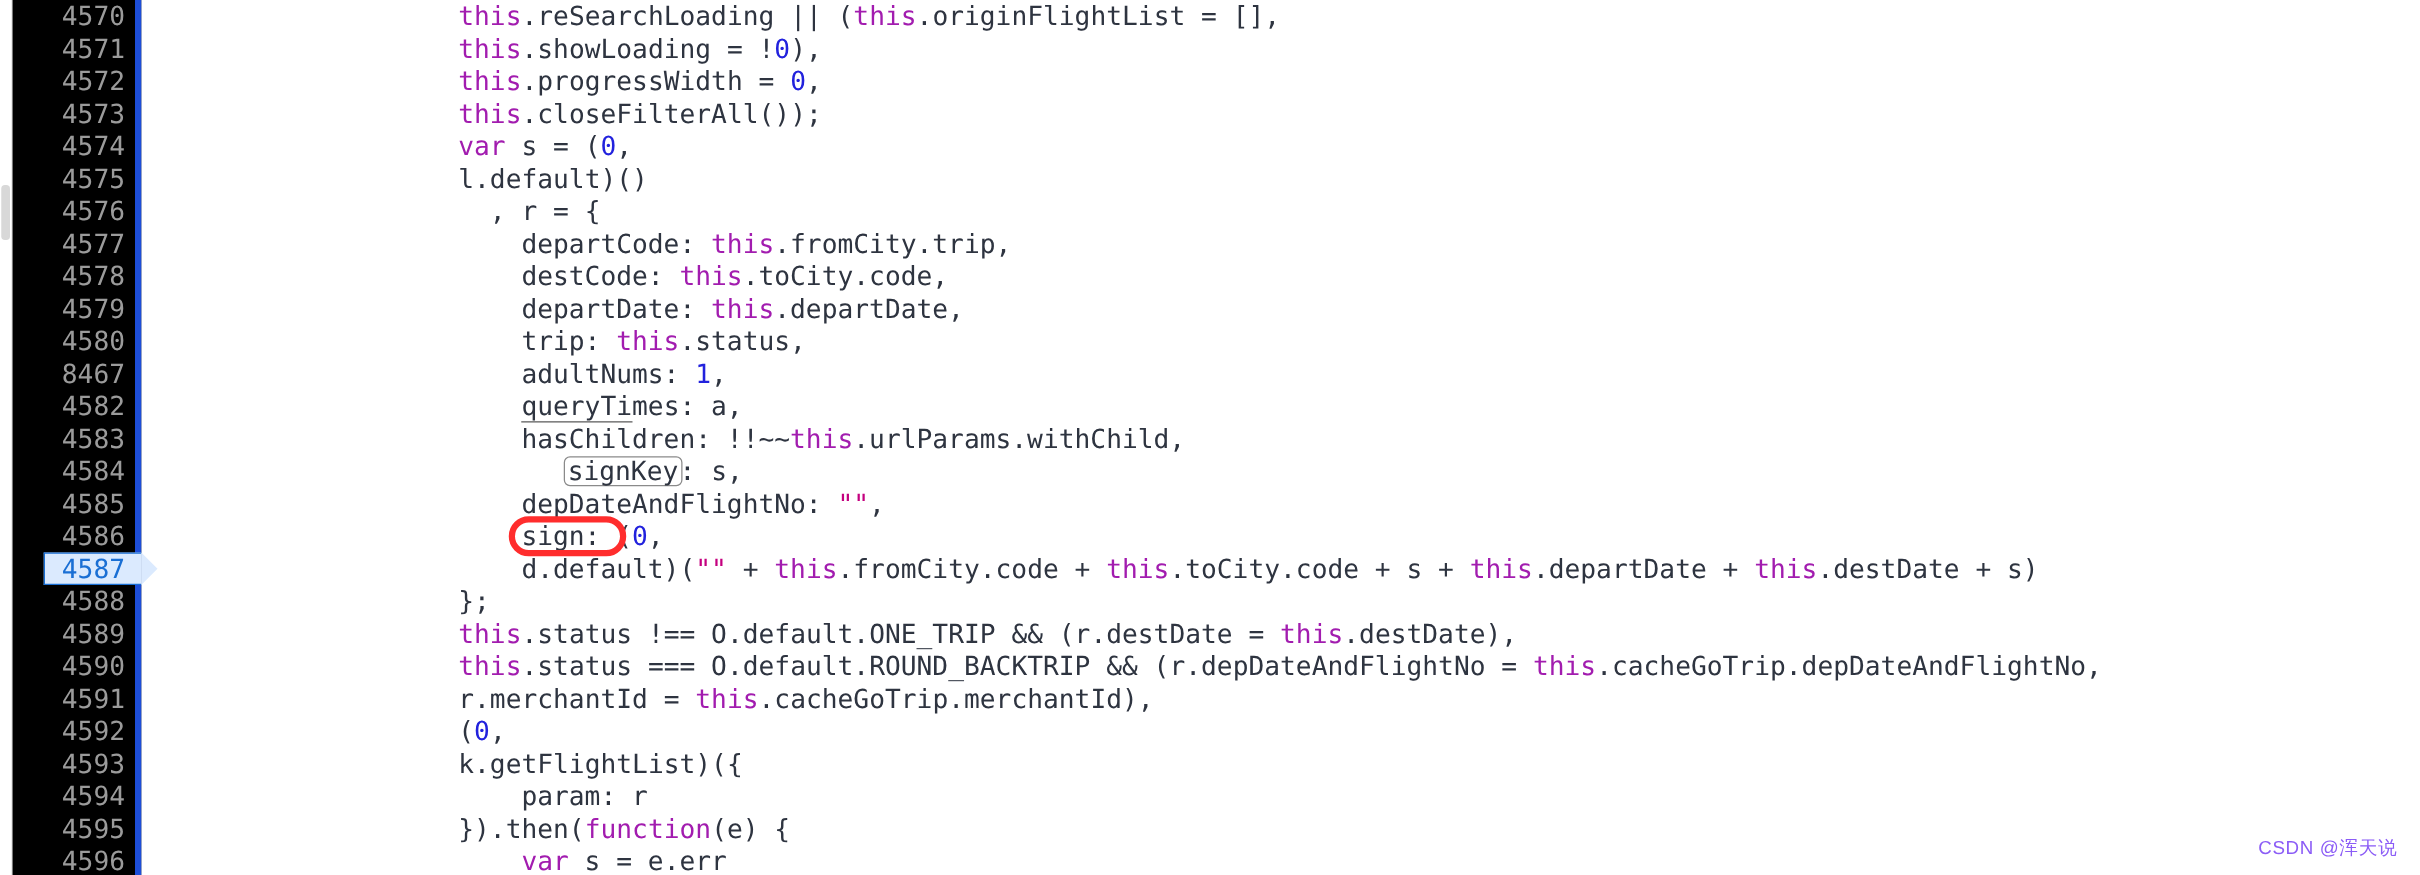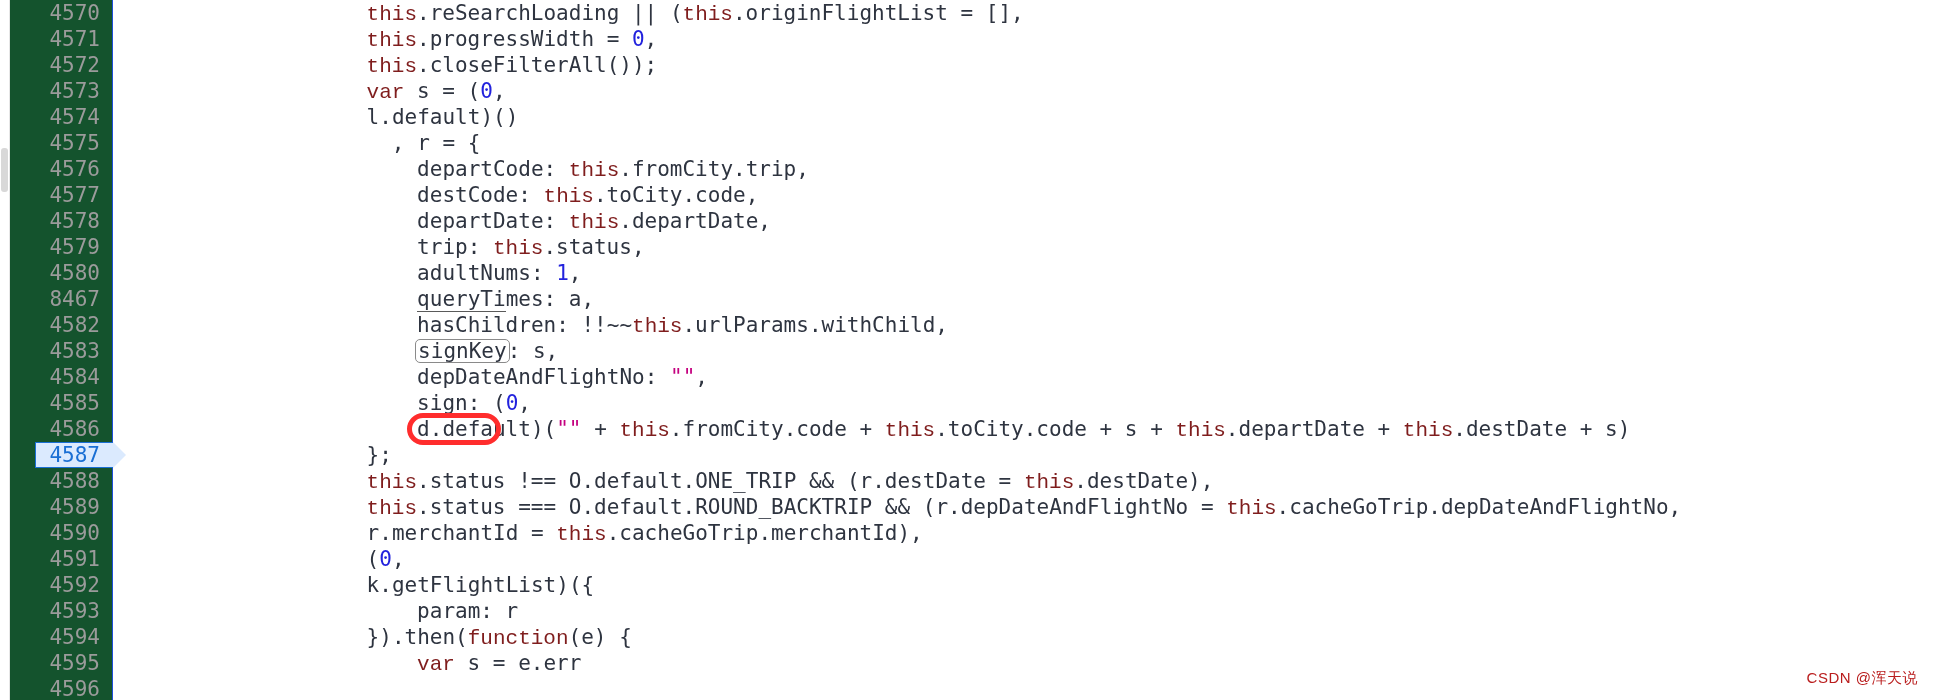--- a/index.html
+++ b/index.html
@@ -37,22 +37,22 @@
     background: #d8d8d8;
     border-radius: 3px;
   }
 
   
   .gutter {
     position: absolute;
     left: 10px; top: 0;
     width: 103px;
     height: 700px;
-    background: #14532d;
-    border-right: 1px solid #1d4ed8;
+    background: #000000;
+    border-right: 5px solid #1d4ed8;
   }
   .gutter-rows {
     position: absolute;
     left: 0; top: 0;
     width: 103px;
   }
   .ln {
     height: 26px;
     line-height: 26px;
     font-size: 21px;
@@ -100,21 +100,21 @@
     height: 26px;
     line-height: 26px;
     font-size: 21px;
     white-space: pre;
     color: #2e3440;
     padding-left: 0px;
   }
   .row.active-row { background: transparent; }
 
   
-  .t-kw   { color: #7f1d1d; font-family: Liberation Mono, monospace; }   
+  .t-kw   { color: #a21caf; }   
   .t-num  { color: #2222dd; }   
   .t-str  { color: #c4007f; }   
   .t-plain{ color: #2e3440; }
 
   
   .box-gray {
     display: inline-block;
     border: 1.5px solid #8a8a8a;
     border-radius: 5px;
     padding: 0px 2px;
@@ -134,21 +134,21 @@
     pointer-events: none;
   }
 
   
   .watermark {
     position: absolute;
     right: 18px;
     bottom: 12px;
     font-family: "Liberation Sans", sans-serif;
     font-size: 15px;
-    color: #b91c1c;
+    color: #8b5cf6;
     letter-spacing: 0.5px;
     white-space: nowrap;
   }
 </style>
 </head>
 <body>
 
 <div id="editor">
 
   <div class="far-strip">
@@ -183,33 +183,34 @@
         <div class="ln">4593</div>
         <div class="ln">4594</div>
         <div class="ln">4595</div>
         <div class="ln">4596</div>
       </div>
   </div>
 
   <div class="code">
     <div class="code-rows" id="code-rows">
         <div class="row" style="padding-left: 252.6px;"><span class="t-kw">this</span><span class="t-plain">.reSearchLoading || (</span><span class="t-kw">this</span><span class="t-plain">.originFlightList = [],</span></div>
+        <div class="row" style="padding-left: 252.6px;"><span class="t-kw">this</span><span class="t-plain">.showLoading = !</span><span class="t-num">0</span><span class="t-plain">),</span></div>
         <div class="row" style="padding-left: 252.6px;"><span class="t-kw">this</span><span class="t-plain">.progressWidth = </span><span class="t-num">0</span><span class="t-plain">,</span></div>
         <div class="row" style="padding-left: 252.6px;"><span class="t-kw">this</span><span class="t-plain">.closeFilterAll());</span></div>
         <div class="row" style="padding-left: 252.6px;"><span class="t-kw">var</span><span class="t-plain"> s = (</span><span class="t-num">0</span><span class="t-plain">,</span></div>
         <div class="row" style="padding-left: 252.6px;"><span class="t-plain">l.default)()</span></div>
         <div class="row" style="padding-left: 277.86px;"><span class="t-plain">, r = {</span></div>
         <div class="row" style="padding-left: 303.12px;"><span class="t-plain">departCode: </span><span class="t-kw">this</span><span class="t-plain">.fromCity.trip,</span></div>
         <div class="row" style="padding-left: 303.12px;"><span class="t-plain">destCode: </span><span class="t-kw">this</span><span class="t-plain">.toCity.code,</span></div>
         <div class="row" style="padding-left: 303.12px;"><span class="t-plain">departDate: </span><span class="t-kw">this</span><span class="t-plain">.departDate,</span></div>
         <div class="row" style="padding-left: 303.12px;"><span class="t-plain">trip: </span><span class="t-kw">this</span><span class="t-plain">.status,</span></div>
         <div class="row" style="padding-left: 303.12px;"><span class="t-plain">adultNums: </span><span class="t-num">1</span><span class="t-plain">,</span></div>
         <div class="row" style="padding-left: 303.12px;"><span class="t-plain u-line">queryTi</span><span class="t-plain">mes: a,</span></div>
         <div class="row" style="padding-left: 303.12px;"><span class="t-plain">hasChildren: !!~~</span><span class="t-kw">this</span><span class="t-plain">.urlParams.withChild,</span></div>
-        <div class="row" style="padding-left: 303.12px;"><span class="t-plain box-gray">signKey</span><span class="t-plain">: s,</span></div>
+        <div class="row" style="padding-left: 303.12px; margin-left: 36px;"><span class="t-plain box-gray">signKey</span><span class="t-plain">: s,</span></div>
         <div class="row" style="padding-left: 303.12px;"><span class="t-plain">depDateAndFlightNo: </span><span class="t-str">""</span><span class="t-plain">,</span></div>
         <div class="row" style="padding-left: 303.12px;"><span class="t-plain">sign: </span><span class="t-plain">(</span><span class="t-num">0</span><span class="t-plain">,</span></div>
         <div class="row active-row" style="padding-left: 303.12px;"><span class="t-plain">d.default)(</span><span class="t-str">""</span><span class="t-plain"> + </span><span class="t-kw">this</span><span class="t-plain">.fromCity.code + </span><span class="t-kw">this</span><span class="t-plain">.toCity.code + s + </span><span class="t-kw">this</span><span class="t-plain">.departDate + </span><span class="t-kw">this</span><span class="t-plain">.destDate + s)</span></div>
         <div class="row" style="padding-left: 252.6px;"><span class="t-plain">};</span></div>
         <div class="row" style="padding-left: 252.6px;"><span class="t-kw">this</span><span class="t-plain">.status !== O.default.ONE_TRIP &amp;&amp; (r.destDate = </span><span class="t-kw">this</span><span class="t-plain">.destDate),</span></div>
         <div class="row" style="padding-left: 252.6px;"><span class="t-kw">this</span><span class="t-plain">.status === O.default.ROUND_BACKTRIP &amp;&amp; (r.depDateAndFlightNo = </span><span class="t-kw">this</span><span class="t-plain">.cacheGoTrip.depDateAndFlightNo,</span></div>
         <div class="row" style="padding-left: 252.6px;"><span class="t-plain">r.merchantId = </span><span class="t-kw">this</span><span class="t-plain">.cacheGoTrip.merchantId),</span></div>
         <div class="row" style="padding-left: 252.6px;"><span class="t-plain">(</span><span class="t-num">0</span><span class="t-plain">,</span></div>
         <div class="row" style="padding-left: 252.6px;"><span class="t-plain">k.getFlightList)({</span></div>
         <div class="row" style="padding-left: 303.12px;"><span class="t-plain">param: r</span></div>

